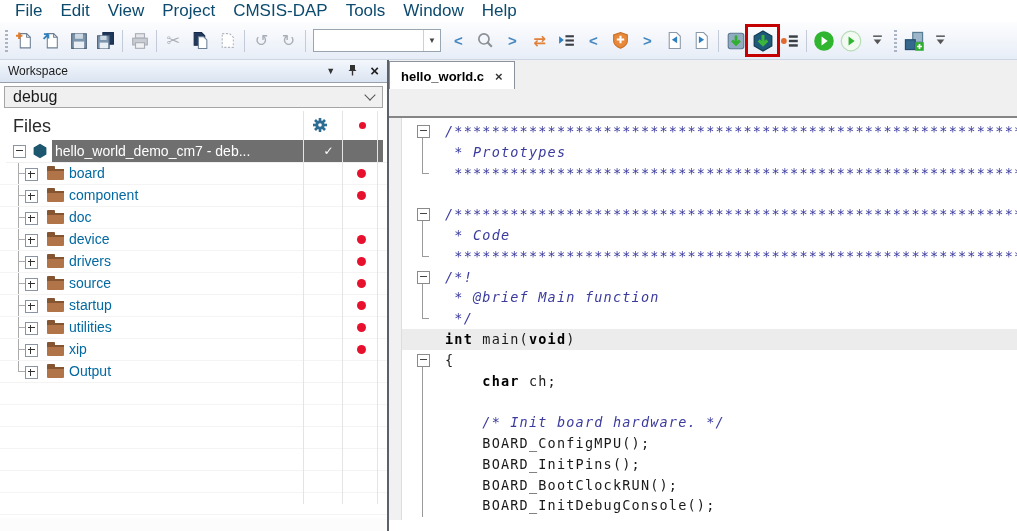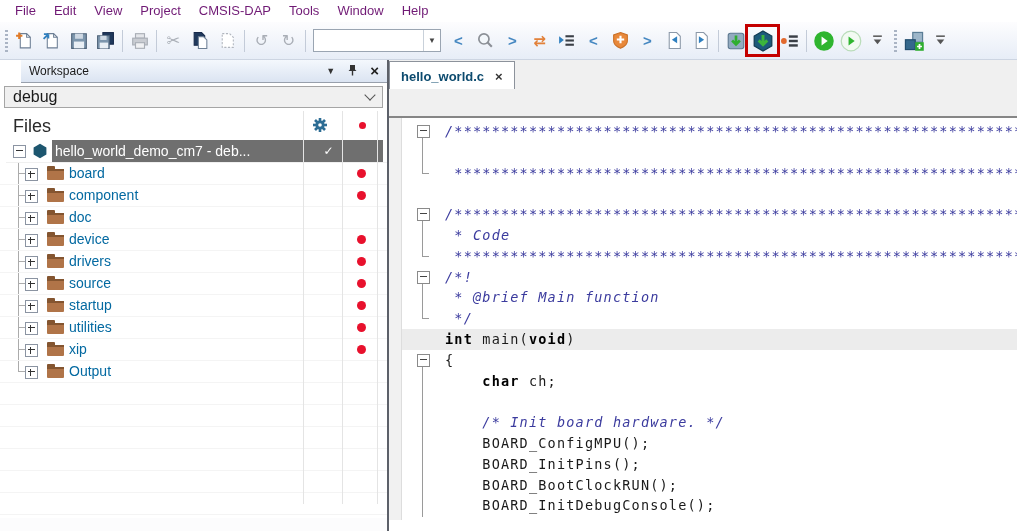--- a/index.html
+++ b/index.html
@@ -3,41 +3,41 @@
 <meta charset="utf-8">
 <style>
   html,body{margin:0;padding:0;}
   body{
     width:1017px;height:531px;overflow:hidden;background:#ffffff;
     font-family:"Liberation Sans","DejaVu Sans",sans-serif;
     -webkit-font-smoothing:antialiased;position:relative;
   }
   
   .menubar{height:22px;background:#fff;display:flex;align-items:center;padding-left:6px;}
-  .menu-item{font-size:13px;color:#701a75;padding:0 9px;line-height:22px;cursor:default;}
+  .menu-item{font-size:17px;color:#0c4a6e;padding:0 9px;line-height:22px;cursor:default;}
   
   .toolbar{height:37px;background:linear-gradient(#fdfdfe,#e7edf7);
     border-bottom:1px solid #cdd5e2;display:flex;align-items:center;padding:0 2px;}
   .tbtn{width:27px;height:27px;display:flex;align-items:center;justify-content:center;flex:none;position:relative;}
   .tsep{width:1px;height:22px;background:#c3cbd8;margin:0 3px;flex:none;}
   .grip{width:3px;height:22px;margin:0 3px;flex:none;
     background:repeating-linear-gradient(#aab4c4 0 2px,transparent 2px 4px);}
   .glyph{font-size:16px;line-height:16px;color:#a9aeb6;}
   .blue-chev{font-size:15px;font-weight:bold;color:#4587c1;width:16px;text-align:center;}
   .orange-glyph{font-size:15px;font-weight:bold;color:#e2813a;}
   .combo{width:126px;height:21px;background:#fff;border:1px solid #9aa5b2;display:flex;align-items:center;flex:none;margin:0 4px;}
   .combo .val{flex:1;font-size:12px;padding:0 4px;color:#222;}
   .combo .dd{width:16px;height:100%;border-left:1px solid #c9d1da;display:flex;align-items:center;justify-content:center;font-size:8px;color:#444;}
   .redbox{position:absolute;left:-4px;top:-3px;right:-4px;bottom:-3px;border:3px solid #c40000;pointer-events:none;}
   
   .main{display:flex;height:472px;}
   .left-panel{width:387px;flex:none;border-right:2px solid #5c6069;display:flex;flex-direction:column;background:#fff;}
   
   .wtitle{height:22px;background:linear-gradient(#f4f8fd,#dbe4f2);border-bottom:1px solid #98a0ac;
-    display:flex;align-items:center;padding:0 8px;flex:none;margin-left:21px;}
+    display:flex;align-items:center;padding:0 8px;flex:none;}
   .wtitle .t{flex:1;font-size:12px;color:#1a1a1a;}
   .wtitle .wicon{margin-left:12px;color:#333;font-size:9px;}
   .wtitle .x{font-size:15px;font-weight:bold;color:#222;line-height:12px;}
   
   .ddwrap{padding:3px 4px;flex:none;}
   .cfgdd{height:20px;background:#f0f0f0;border:1px solid #a5a5a5;display:flex;align-items:center;padding:0 8px;}
   .cfgdd .v{flex:1;font-size:16px;color:#1a1a1a;}
   .chev{width:7px;height:7px;border-right:1.4px solid #555;border-bottom:1.4px solid #555;transform:rotate(45deg);margin-top:-4px;}
   
   .tree{position:relative;flex:1;overflow:hidden;background:#fff;}
@@ -60,21 +60,21 @@
   .folder::after{content:'';position:absolute;top:0;left:0;right:0;height:2px;background:#845530;}
   .tlabel{position:absolute;left:69px;top:2px;font-size:14px;color:#0369a1;white-space:nowrap;}
   .dot{position:absolute;left:357px;top:6px;width:9px;height:9px;border-radius:50%;background:#e8112d;}
   .hdr-dot{position:absolute;left:359px;top:11px;width:7px;height:7px;border-radius:50%;background:#e8112d;}
   .gearpos{position:absolute;left:312px;top:6px;}
   
   .editor-col{flex:1;display:flex;flex-direction:column;min-width:0;}
   .tabbar{height:29px;background:#f0f0f0;display:flex;flex:none;}
   .tab{height:28px;background:#fff;border:1px solid #8c929b;border-bottom:none;margin-top:1px;
     display:flex;align-items:center;gap:11px;padding:0 11px;}
-  .tab .tt{font-size:13px;font-weight:bold;color:#0c4a6e;}
+  .tab .tt{font-size:13px;font-weight:bold;color:#000000;}
   .tab .tx{font-size:13px;font-weight:bold;color:#333;}
   .edgap{height:27px;background:#f0f0f0;flex:none;}
   .edline{height:2px;background:#868686;flex:none;}
   .editor{position:relative;height:399px;background:#fff;overflow:hidden;flex:none;padding-top:3px;}
   .editor::before{content:'';position:absolute;left:0;top:0;bottom:0;width:12px;background:#f1f1f1;border-right:1px solid #ddd;z-index:3;}
   .cline{display:flex;height:20.8px;padding-left:26px;}
   .cline.hl{background:#ececec;}
   .fold{width:17px;flex:none;position:relative;}
   .cline pre{margin:0;padding-left:13px;font-family:"DejaVu Sans Mono","Liberation Mono",monospace;
     font-size:13.5px;line-height:20.8px;letter-spacing:1.2px;white-space:pre;}
@@ -430,20 +430,21 @@
     <div class="edline"></div>
     <div class="editor" id="code-area">
         <div class="cline">
           <span class="fold fstart">
             <span class="fbox"></span>
           </span>
           <pre><span class="cmt">/************************************************************************************</span></pre>
         </div>
         <div class="cline">
           <span class="fold fmid"></span>
+          <pre><span class="cmt"> * Prototypes</span></pre>
         </div>
         <div class="cline">
           <span class="fold fend"></span>
           <pre><span class="cmt"> ***********************************************************************************/</span></pre>
         </div>
         <div class="cline">
           <span class="fold"></span>
           <pre></pre>
         </div>
         <div class="cline">

